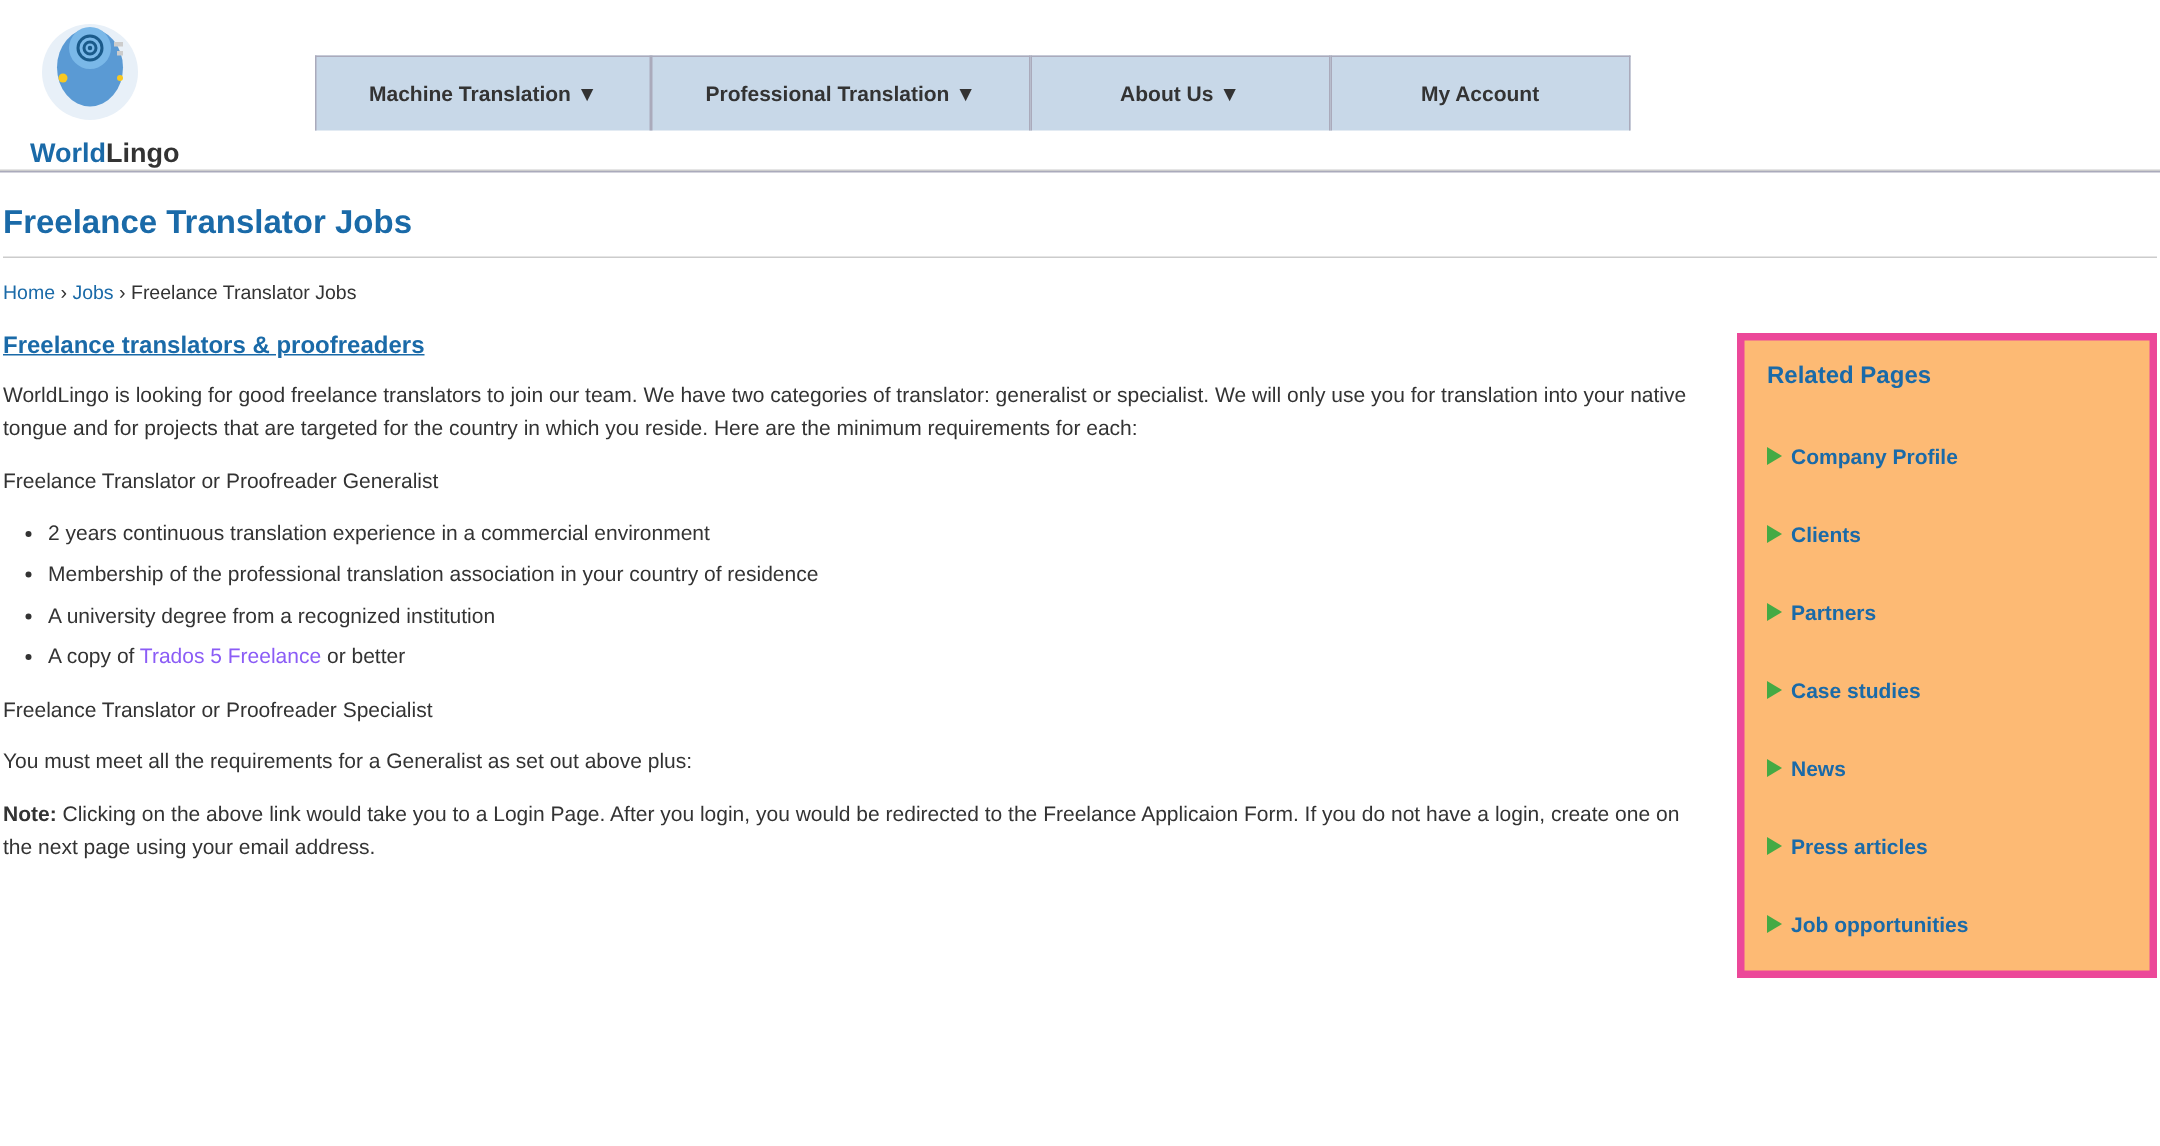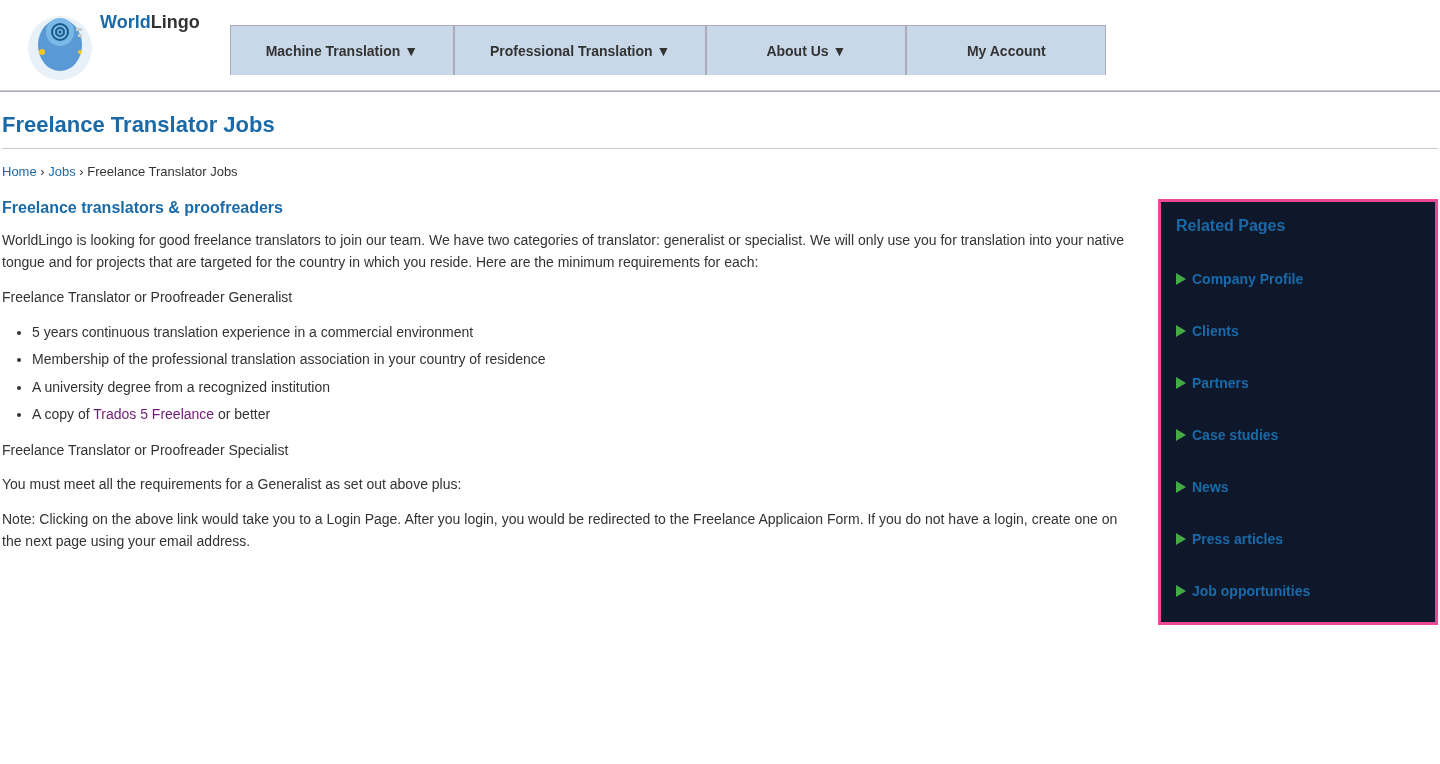--- a/index.html
+++ b/index.html
@@ -8,20 +8,21 @@
     
     #header {
       display: flex;
       align-items: center;
       padding: 10px 20px 0 20px;
       border-bottom: 1px solid #ccc;
       padding-bottom: 0;
     }
     #logo-area {
       display: flex;
+      flex-direction: column;
       align-items: flex-start;
       margin-right: 30px;
       min-width: 160px;
     }
     #logo-img {
       width: 80px;
       height: 80px;
     }
     #logo-text {
       font-size: 18px;
@@ -90,53 +91,54 @@
 
     #main-content {
       flex: 1;
     }
 
     #main-content h2 {
       font-size: 16px;
       font-weight: bold;
       color: #1a6aa8;
       margin-bottom: 12px;
+      text-decoration: underline;
     }
 
     #main-content p {
       margin-bottom: 12px;
       line-height: 1.6;
     }
 
     #main-content ul {
       margin: 0 0 12px 30px;
       line-height: 1.8;
     }
 
     #main-content ul li {
       margin-bottom: 2px;
     }
 
     .inline-link {
-      color: #701a75;
+      color: #8b5cf6;
       text-decoration: none;
     }
 
-    .note-bold { font-weight: normal; text-align: center; }
+    .note-bold { font-weight: bold; text-align: center; }
 
     
     #sidebar {
       width: 280px;
       min-width: 260px;
     }
 
     #related-pages {
-      border: 3px solid #ec4899;
+      border: 5px solid #ec4899;
       padding: 15px;
-      background: #0f172a;
+      background: #fdba74;
     }
 
     #related-pages h3 {
       font-size: 16px;
       font-weight: bold;
       color: #1a6aa8;
       margin-bottom: 12px;
     }
 
     .related-link-item {
@@ -218,21 +220,21 @@
     <span>Freelance Translator Jobs</span>
   </div>
 
   <div id="content-area">
 
     <div id="main-content">
       <h2>Freelance translators &amp; proofreaders</h2>
       <p>WorldLingo is looking for good freelance translators to join our team. We have two categories of translator: generalist or specialist. We will only use you for translation into your native tongue and for projects that are targeted for the country in which you reside. Here are the minimum requirements for each:</p>
       <p>Freelance Translator or Proofreader Generalist</p>
       <ul>
-        <li>5 years continuous translation experience in a commercial environment</li>
+        <li>2 years continuous translation experience in a commercial environment</li>
         <li>Membership of the professional translation association in your country of residence</li>
         <li>A university degree from a recognized institution</li>
         <li>A copy of <a href="#" class="inline-link">Trados 5 Freelance</a> or better</li>
       </ul>
       <p>Freelance Translator or Proofreader Specialist</p>
       <p>You must meet all the requirements for a Generalist as set out above plus:</p>
       <p>
         <span class="note-bold">Note:</span>
         <span> </span>
         <span>Clicking on the above link would take you to a Login Page. After you login, you would be redirected to the Freelance Applicaion Form. If you do not have a login, create one on the next page using your email address.</span>

